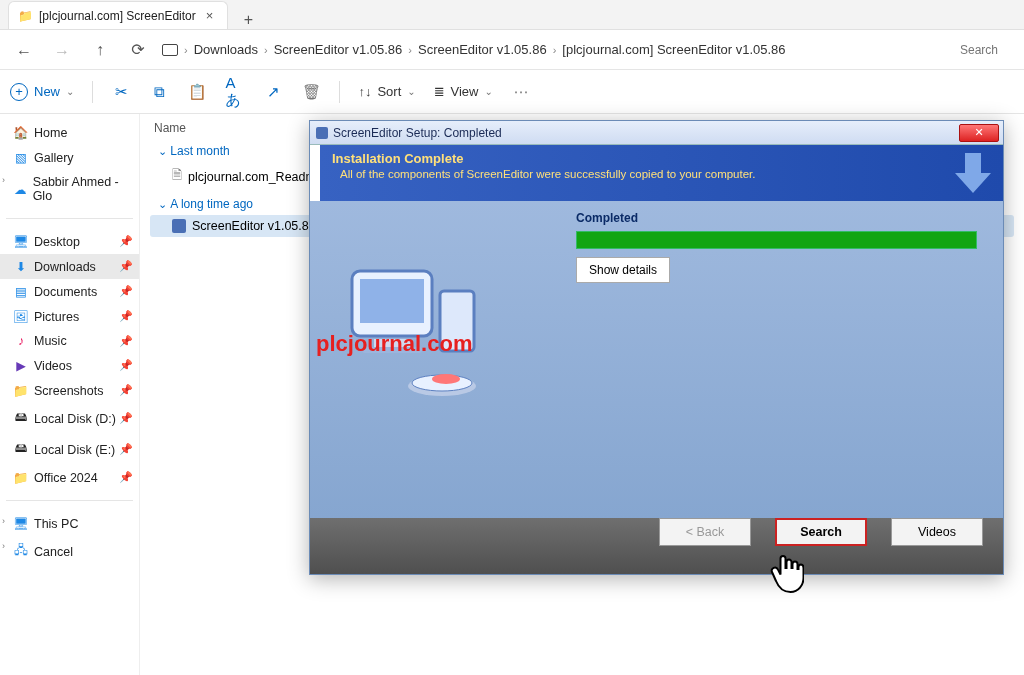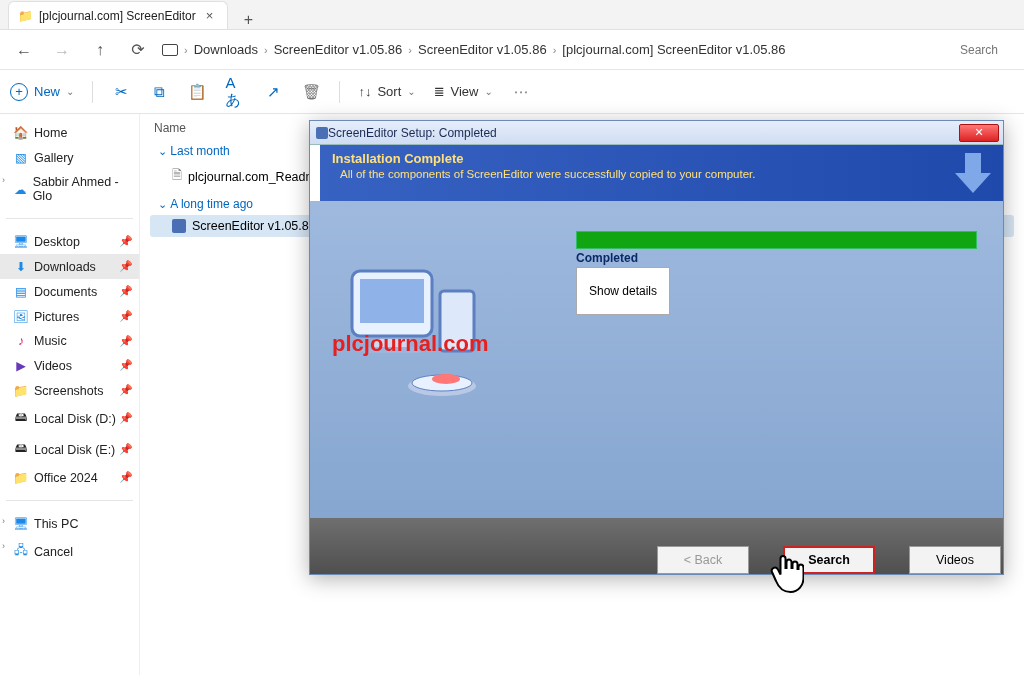--- a/index.html
+++ b/index.html
@@ -50,33 +50,33 @@
   .group-head { color:#0067c0; font-size:12px; padding:6px 0 4px 8px; cursor:pointer;}
   .group-head::before { content:"⌄ "; font-size:11px;}
   .file-row { display:flex; align-items:center; gap:6px; padding:4px 6px 4px 22px; cursor:pointer; border-radius:3px;}
   .file-row.selected { background:#d7e6f5;}
   .doc-ico { color:#777;}
   .exe-ico { width:14px; height:14px; background:#4a6fb5; border-radius:2px; display:inline-block;}
 
   
   .installer { position:absolute; left:309px; top:120px; width:695px; height:455px; border:1px solid #6b8bb6; box-shadow:0 4px 20px rgba(0,0,0,0.3); background:#fff;}
   .inst-title { height:24px; background:linear-gradient(to bottom,#e6eefb,#cfdcf2); display:flex; align-items:center; justify-content:space-between; padding:0 4px 0 6px; font-size:12px; color:#1a2a55; border-bottom:1px solid #9bb;}
-  .inst-title-left { display:flex; align-items:center; }
+  .inst-title-left { display:flex; align-items:center; gap:5px;}
   .inst-close { width:40px; height:18px; background:linear-gradient(to bottom,#f77,#d22); border:1px solid #a11; border-radius:2px; color:#fff; font-size:11px; display:flex; align-items:center; justify-content:center; cursor:pointer;}
   .inst-header { height:56px; background:linear-gradient(to right,#3762c2,#1f4aac); color:#fff; padding:6px 12px; position:relative;margin-left:10px;}
   .inst-header h4 { font-size:13px; font-weight:bold; color:#ffe07a;}
   .inst-header p { font-size:11.5px; color:#ffe07a; margin-top:2px; margin-left:8px;}
   .inst-arrow { position:absolute; right:6px; top:4px; width:48px; height:48px;}
   .inst-body { height:calc(100% - 24px - 56px - 56px); background:linear-gradient(to bottom,#9fb9de,#86a6d0); position:relative;}
-  .inst-completed-lbl { position:absolute; left:266px; top:10px; font-size:12px; font-weight:600; color:#0a2a66;margin-top:40px;}
+  .inst-completed-lbl { position:absolute; left:266px; top:10px; font-size:12px; font-weight:600; color:#0a2a66;}
   .inst-progress { position:absolute; left:266px; top:30px; right:26px; height:18px; background:#12a512; border:1px solid #3b6;}
-  .inst-show { position:absolute; left:266px; top:66px; padding:16px 12px; background:#fff; border:1px solid #aaa; font-size:12px; cursor:pointer;}
-  .inst-watermark { position:absolute; left:22px; top:130px; font-size:22px; font-weight:bold; color:#e62020;}
+  .inst-show { position:absolute; left:266px; top:56px; padding:5px 12px; background:#fff; border:1px solid #aaa; font-size:12px; cursor:pointer;}
+  .inst-watermark { position:absolute; left:6px; top:130px; font-size:22px; font-weight:bold; color:#e62020;}
   .inst-illus { position:absolute; left:22px; top:60px; width:160px; height:150px;}
-  .inst-footer { height:56px; background:linear-gradient(to bottom,#6f6f6f,#4f4f4f); display:flex; align-items:flex-end; justify-content:flex-end; gap:34px; padding:0 2px;}
+  .inst-footer { height:56px; background:linear-gradient(to bottom,#6f6f6f,#4f4f4f); display:flex; align-items:flex-start; justify-content:flex-end; gap:24px; padding:0 20px;}
   .inst-btn { width:92px; height:28px; background:#f3f3f3; border:1px solid #999; font-size:12.5px; cursor:pointer;}
   .inst-btn.primary { border:2px solid #cc2222; font-weight:bold;}
   .inst-btn.disabled { color:#999;}
 
   
   .cursor-hand { position:absolute; left:770px; top:552px; width:34px; height:42px; pointer-events:none;}
 </style>
 </head>
 <body>
 

